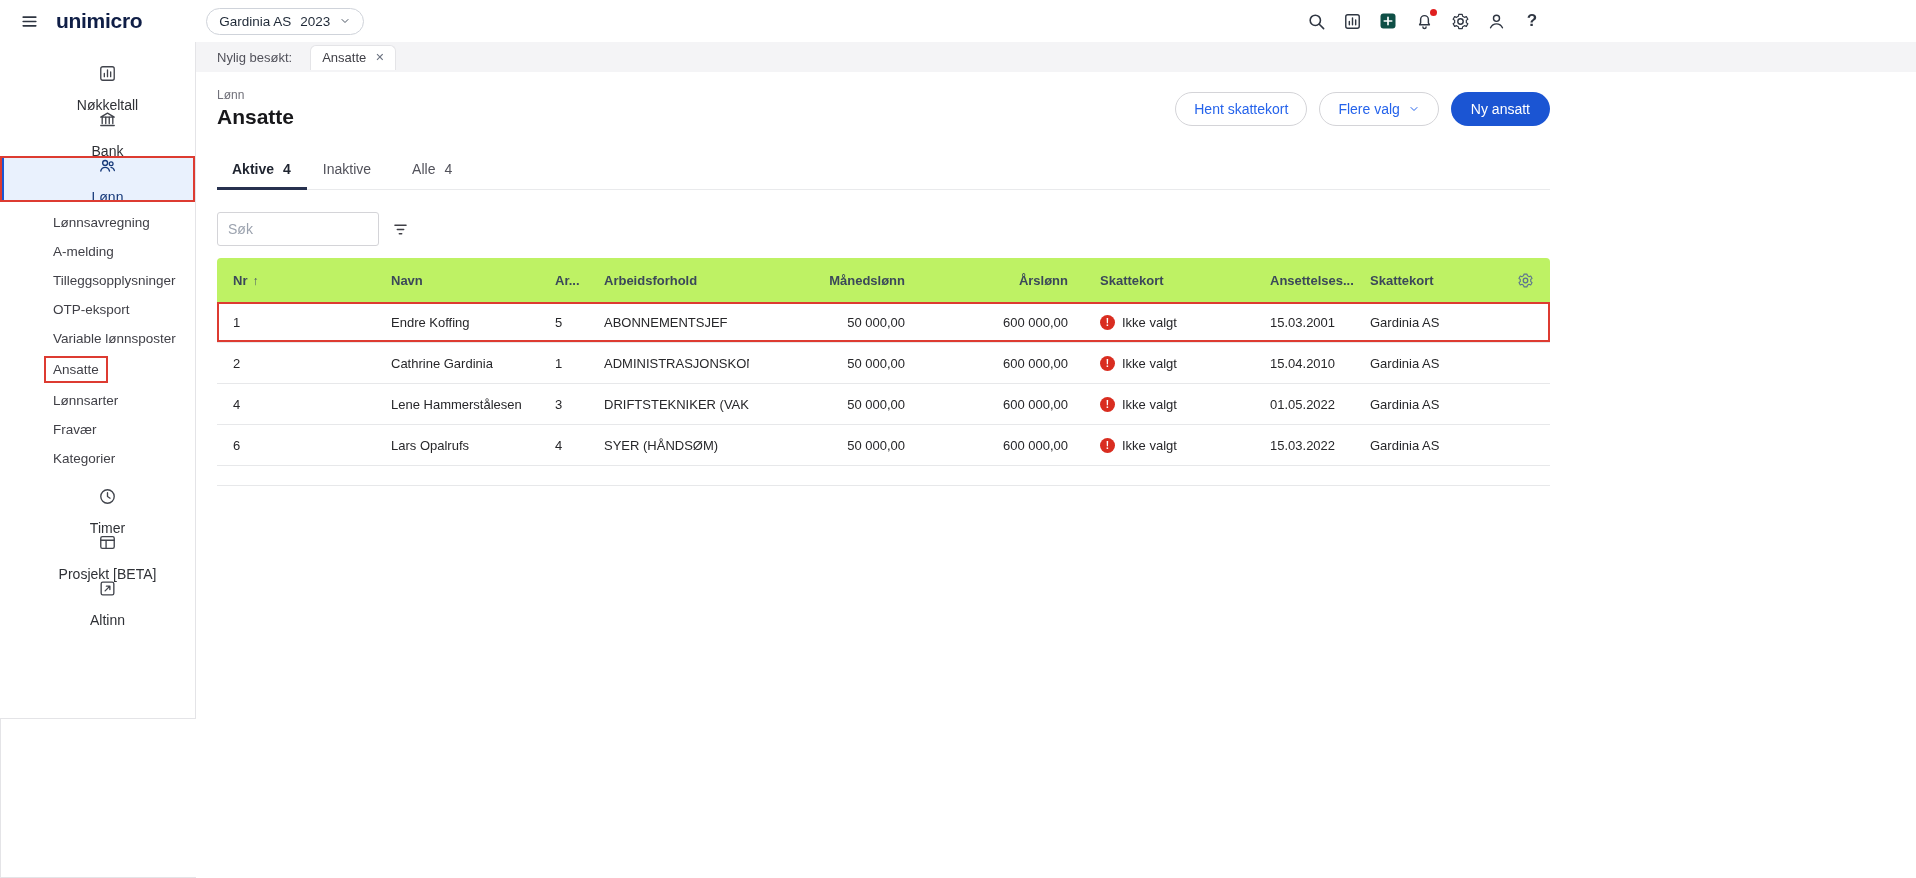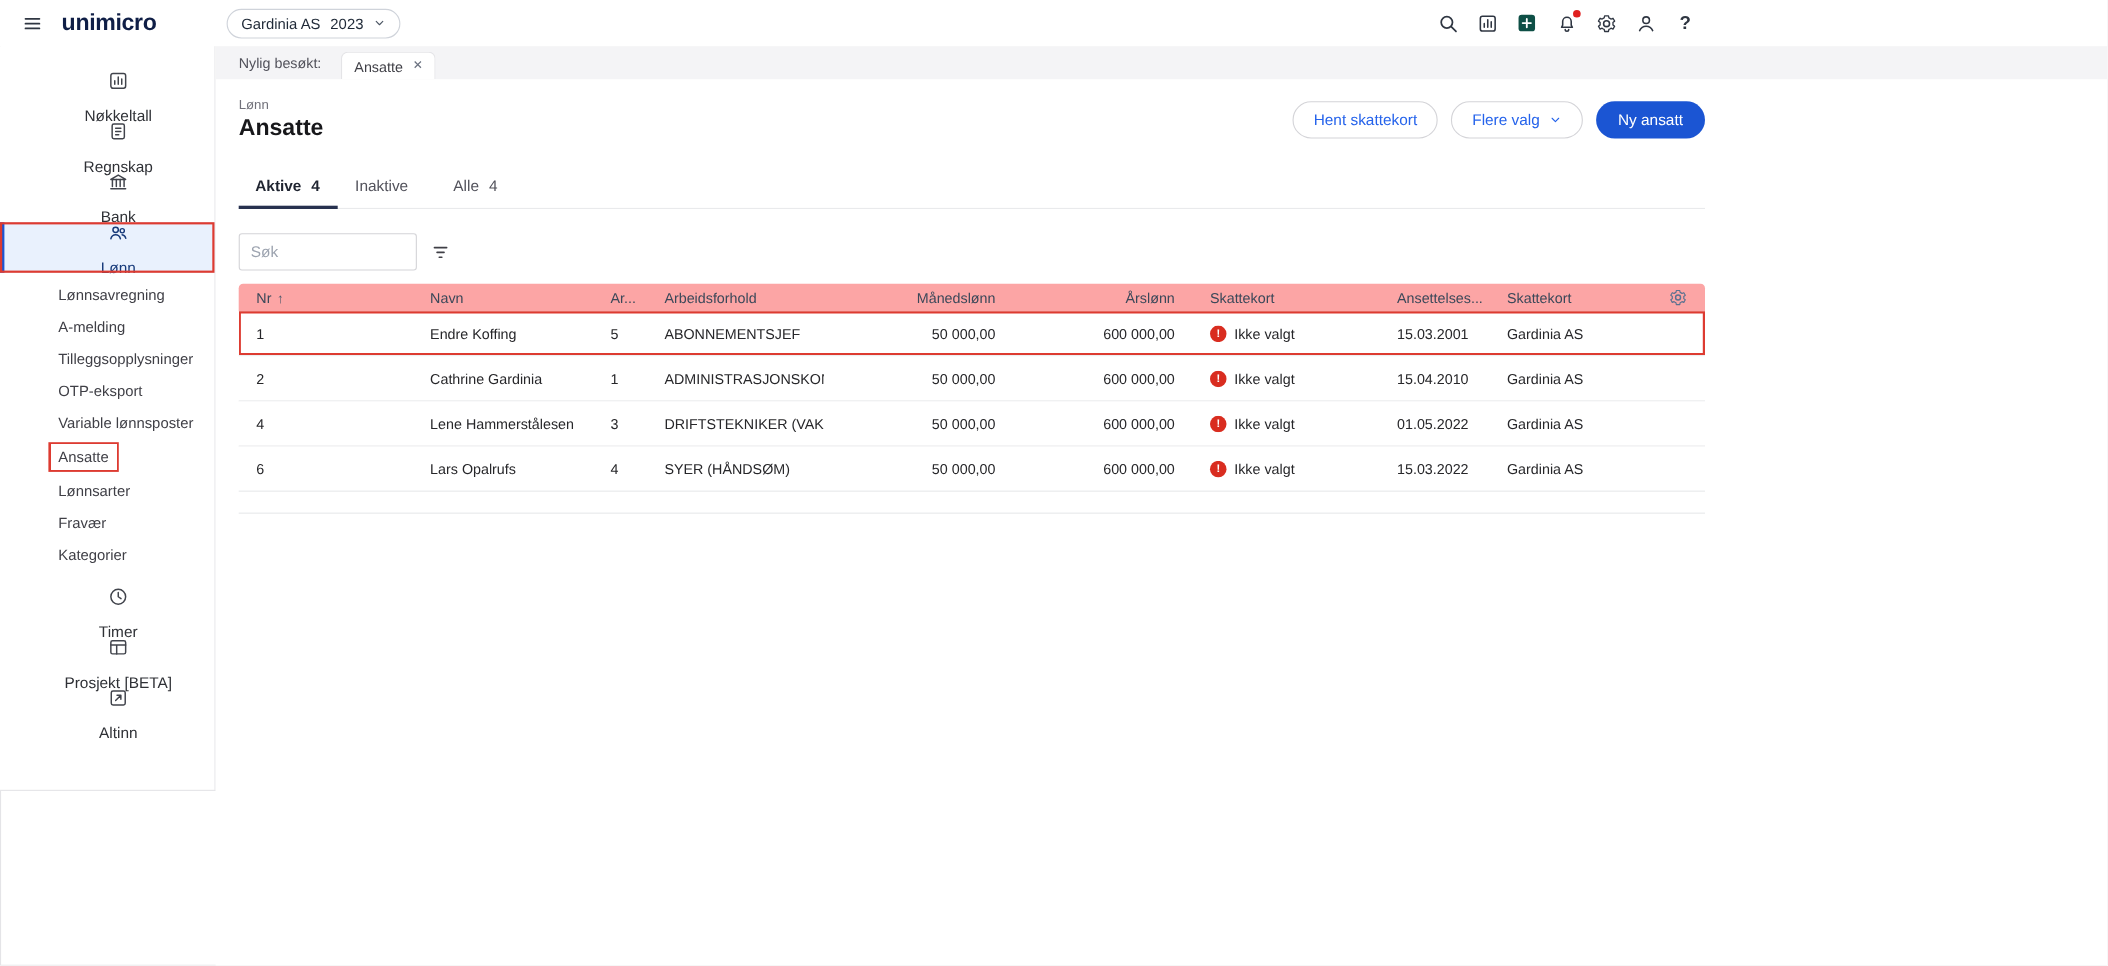--- a/index.html
+++ b/index.html
@@ -40,21 +40,21 @@
   .nav-item{height:46px;display:flex;align-items:center;gap:14px;padding-left:20px;font-size:14px;color:#2f3136;cursor:pointer;flex-direction:column;}
   .nav-item .nav-ico{width:19px;height:19px;color:#41444c;flex-shrink:0;display:flex;}
   .nav-item .nav-ico svg{width:19px;height:19px;}
   .nav-item.active{background:#e9f1fd;box-shadow:inset 4px 0 0 var(--accent);color:#173a7a;outline:2px solid var(--annotation);outline-offset:-2px;}
   .nav-item.active .nav-ico{color:#173a7a;}
   .subnav{list-style:none;margin:6px 0 14px;padding:0;}
   .subitem{padding:5px 8px 5px 53px;font-size:13.5px;line-height:19px;color:#3f3f46;cursor:pointer;}
   .subitem.annotated .subitem-label{box-shadow:0 0 0 2px var(--annotation);padding:2px 7px;margin-left:-7px;display:inline-block;}
   
   .main{flex:1;min-width:0;display:flex;flex-direction:column;background:#fff;}
-  .recent-strip{height:30px;background:#f4f4f6;display:flex;align-items:flex-end;padding-left:21px;flex-shrink:0;}
+  .recent-strip{height:30px;background:#f4f4f6;display:flex;align-items:center;padding-left:21px;flex-shrink:0;}
   .recent-label{font-size:13px;color:#52525b;align-self:center;margin-right:18px;}
   .recent-tab{height:25px;background:#fff;border:1px solid #e4e4e7;border-bottom:none;border-radius:6px 6px 0 0;display:flex;align-items:center;gap:9px;padding:0 11px;font-size:13px;color:#3f3f46;cursor:pointer;}
   .tab-close{color:#6b7280;font-size:11px;line-height:1;cursor:pointer;}
   .content{width:1333px;margin-left:21px;}
   .page-head{display:flex;align-items:center;justify-content:space-between;margin-top:16px;}
   .eyebrow{font-size:12px;color:#71717a;}
   .page-title{font-size:21px;font-weight:700;color:#18181b;margin-top:3px;}
   .head-actions{display:flex;gap:12px;align-items:flex-start;}
   .btn-outline{height:34px;border-radius:17px;border:1px solid #d4d4d8;background:#fff;color:#2563eb;font-size:14px;padding:0 18px;cursor:pointer;display:flex;align-items:center;gap:8px;font-family:inherit;}
   .btn-outline .chev svg{width:12px;height:12px;display:block;}
@@ -65,21 +65,21 @@
   .tab.active{color:#1f2430;font-weight:600;}
   .tab.active::after{content:"";position:absolute;left:0;right:0;bottom:-1px;height:3px;background:#27314f;}
   .toolbar{margin-top:22px;display:flex;align-items:flex-end;}
   .search-input{width:162px;height:34px;border:1px solid #d4d4d8;border-radius:3px;padding:0 10px;font-size:14px;color:#27272a;font-family:inherit;}
   .search-input::placeholder{color:#9ca3af;}
   .filter-btn{width:34px;height:34px;margin-left:4px;background:none;border:none;color:#3f3f46;cursor:pointer;display:flex;align-items:center;justify-content:center;}
   .filter-btn svg{width:19px;height:19px;}
   
   .table{margin-top:12px;}
   .thead,.trow{display:grid;grid-template-columns:158px 164px 49px 161px 172px 163px 170px 100px 145px 1fr;align-items:center;}
-  .thead{height:25px;background:#fca5a5;border-radius:4px 4px 0 0;color:#3b4859;font-weight:400;}
+  .thead{height:44px;background:#bef264;border-radius:4px 4px 0 0;color:#3b4859;font-weight:700;}
   .th,.td{padding:0 16px;font-size:13px;white-space:nowrap;overflow:hidden;}
   .num{text-align:right;}
   .sort-arrow{font-size:12px;color:#475569;margin-left:5px;}
   .th-gear{display:flex;justify-content:flex-end;align-items:center;color:#5b7190;cursor:pointer;}
   .th-gear svg{width:17px;height:17px;}
   .trow{height:41px;border-bottom:1px solid #e7e8ea;color:#27272a;cursor:pointer;background:#fff;}
   .trow.annotated{box-shadow:inset 0 0 0 2px var(--annotation);}
   .cell-skatt{display:flex;align-items:center;}
   .warn-badge{width:15px;height:15px;border-radius:50%;background:var(--warning);color:#fff;font-size:10px;font-weight:700;display:inline-flex;align-items:center;justify-content:center;margin-right:7px;flex-shrink:0;}
   .table-footer{height:20px;border-bottom:1px solid #e7e8ea;}
@@ -154,29 +154,20 @@
 
     <nav class="sidebar">
       <div class="nav-item">
         <span class="nav-ico">
           <svg viewBox="0 0 24 24">
               <rect x="3.5" y="3.5" width="17" height="17" rx="2.5" fill="none" stroke="currentColor" stroke-width="1.7"></rect>
               <path d="M8 16v-4M12 16V7.5M16 16v-6" fill="none" stroke="currentColor" stroke-width="1.7"></path>
             </svg>
         </span>
         <span>Nøkkeltall</span>
-      </div>
-      <div class="nav-item">
-        <span class="nav-ico">
-          <svg viewBox="0 0 24 24">
-              <rect x="5" y="3.5" width="14" height="17" rx="2" fill="none" stroke="currentColor" stroke-width="1.7"></rect>
-              <path d="M9 8.2h6M9 12h6M9 15.8h3.6" fill="none" stroke="currentColor" stroke-width="1.7"></path>
-            </svg>
-        </span>
-        <span>Regnskap</span>
       </div>
       <div class="nav-item">
         <span class="nav-ico">
           <svg viewBox="0 0 24 24">
               <path d="M3.5 9L12 4l8.5 5H3.5z" fill="none" stroke="currentColor" stroke-width="1.7"></path>
               <path d="M5.3 9v8M9.8 9v8M14.2 9v8M18.7 9v8M3.5 19.6h17" fill="none" stroke="currentColor" stroke-width="1.7"></path>
             </svg>
         </span>
         <span>Bank</span>
       </div>

